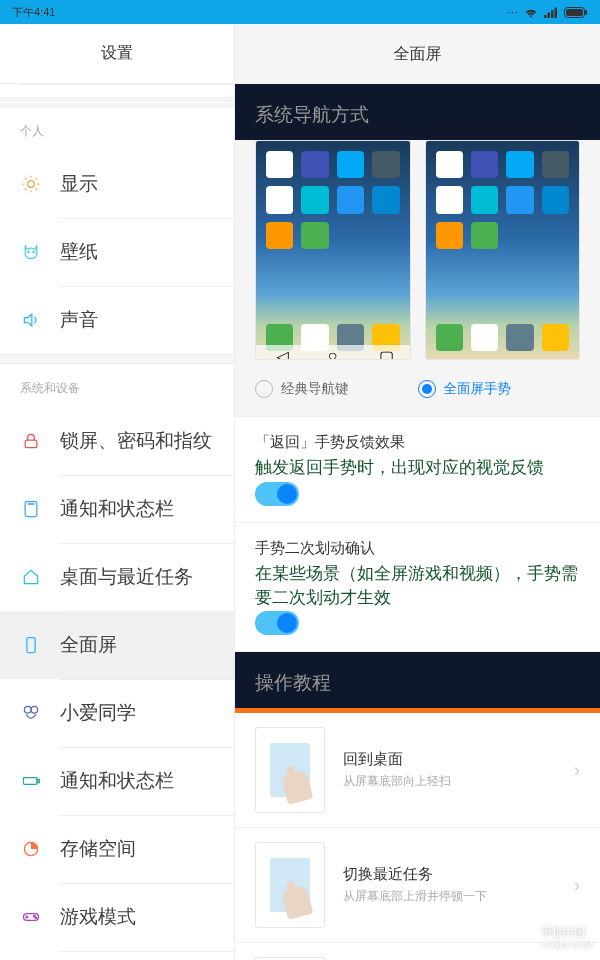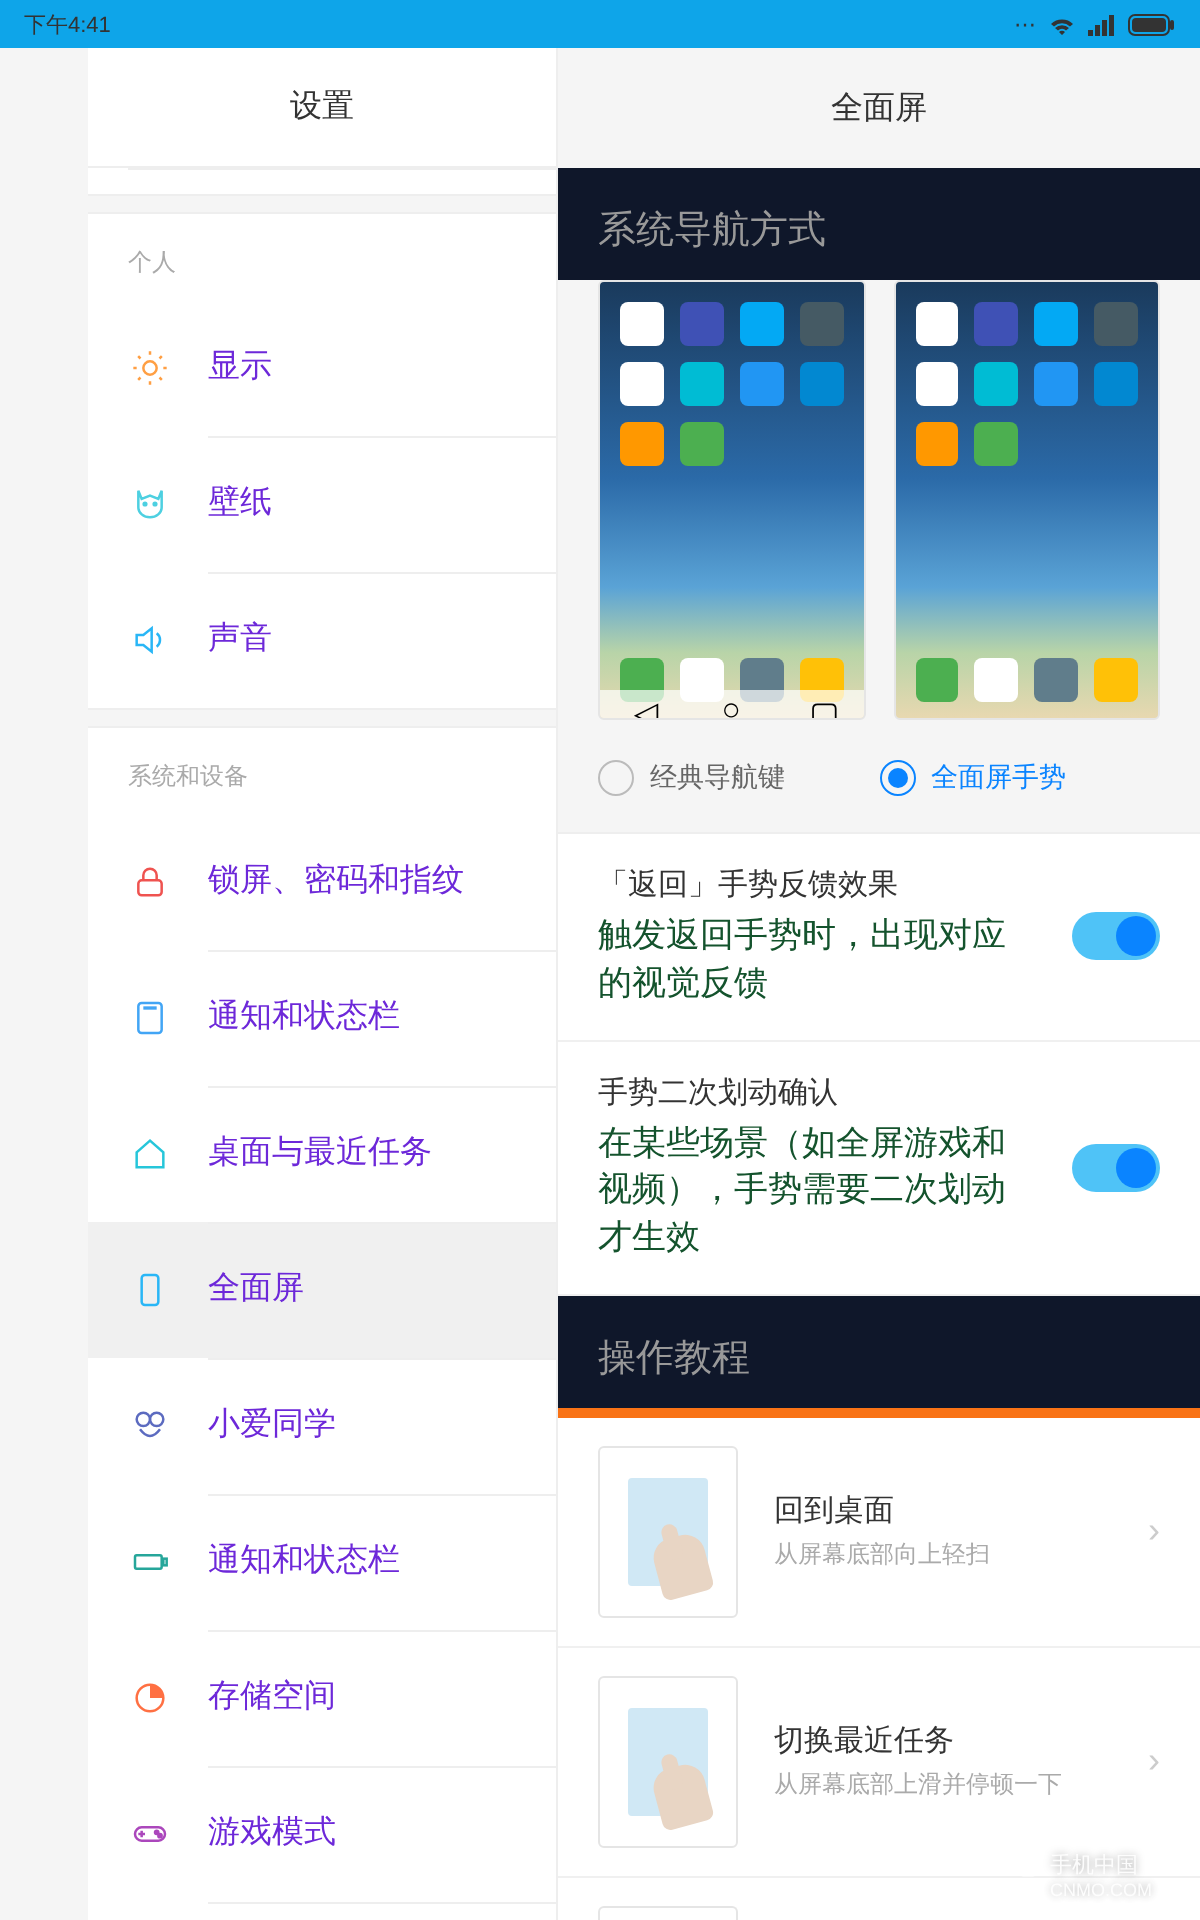--- a/index.html
+++ b/index.html
@@ -1,65 +1,65 @@
 <!DOCTYPE html>
 <html><head>
 <meta charset="utf-8">
 <style>
   * { box-sizing: border-box; margin: 0; padding: 0; }
   body { width: 600px; height: 960px; font-family: -apple-system, "Helvetica Neue", Arial, sans-serif; background: #f5f5f5; overflow: hidden; position: relative; }
   .statusbar { height: 24px; display: flex; align-items: center; justify-content: space-between; padding: 0 12px; font-size: 11px; color: #333; background: #0ea5e9; }
   .status-icons { display: flex; align-items: center; gap: 6px; }
   .status-icons svg { display: block; }
-  .split { display: flex; height: 936px; margin-left: 44px; }
+  .split { display: flex; height: 936px; }
   .left { width: 235px; background: #fff; border-right: 1px solid #eee; overflow: hidden; }
   .right { flex: 1; background: #f5f5f5; overflow: hidden; }
   .pane-title { height: 60px; display: flex; align-items: center; justify-content: center; font-size: 16px; color: #333; background: #fff; border-bottom: 1px solid #eee; }
   .section-label { padding: 16px 20px 10px; font-size: 12px; color: #aaa; background: #fff; }
   .divider-thin { height: 1px; background: #eee; margin-left: 20px; }
   .section-gap { height: 10px; background: #f5f5f5; border-top: 1px solid #eee; border-bottom: 1px solid #eee; }
   .menu-item { height: 68px; display: flex; align-items: center; padding: 0 20px; background: #fff; cursor: pointer; position: relative; }
   .menu-item.selected { background: #f0f0f0; }
   .menu-item .icon-wrap { width: 22px; height: 22px; margin-right: 18px; display: flex; align-items: center; justify-content: center; }
-  .menu-item .label { font-size: 16px; color: #6d28d9; line-height: 1.35; }
+  .menu-item .label { font-size: 19px; color: #404040; line-height: 1.35; }
   .menu-item + .menu-item::before { content: ""; position: absolute; top: 0; left: 60px; right: 0; height: 1px; background: #eee; }
   
   .right-scroll { height: 100%; }
   .section-header { padding: 18px 20px 12px; font-size: 19px; color: #999; background: #0f172a; }
   .preview-row { display: flex; gap: 14px; padding: 0 20px 10px; background: #f5f5f5; }
   .preview { flex: 1; }
   .preview-img { width: 100%; height: 220px; border: 1px solid #e5e5e5; border-radius: 3px; background: linear-gradient(to bottom, #1a3a5c 0%, #2b6aa8 45%, #5aa3d6 70%, #b8d4a8 85%, #e8d8b0 100%); position: relative; overflow: hidden; }
   .preview-icons { position: absolute; top: 10px; left: 10px; right: 10px; display: grid; grid-template-columns: repeat(4, 1fr); gap: 8px; }
   .app-icon { width: 100%; aspect-ratio: 1; border-radius: 4px; }
   .preview-dock { position: absolute; bottom: 8px; left: 10px; right: 10px; display: grid; grid-template-columns: repeat(4, 1fr); gap: 8px; }
   .preview-navbar { position: absolute; bottom: 0; left: 0; right: 0; height: 14px; background: rgba(255,255,255,0.7); display: flex; justify-content: space-around; align-items: center; }
   .preview-navbar span { width: 10px; height: 10px; }
   .radio-row { display: flex; padding: 10px 20px 18px; background: #f5f5f5; }
   .radio-opt { flex: 1; display: flex; align-items: center; gap: 8px; cursor: pointer; }
   .radio-opt .dot { width: 18px; height: 18px; border-radius: 50%; border: 1.5px solid #bbb; position: relative; }
   .radio-opt.active .dot { border-color: #0a84ff; }
   .radio-opt.active .dot::after { content: ""; position: absolute; inset: 3px; border-radius: 50%; background: #0a84ff; }
   .radio-opt .rlabel { font-size: 13.5px; color: #666; }
   .radio-opt.active .rlabel { color: #0a84ff; }
-  .setting-row { background: #fff; padding: 16px 20px; display: flex; align-items: center; gap: 22px; border-bottom: 1px solid #f0f0f0; }
+  .setting-row { background: #fff; padding: 16px 20px; display: flex; gap: 2px; border-bottom: 1px solid #f0f0f0; flex-direction: column; }
   .setting-text { flex: 1; }
   .setting-title { font-size: 15px; color: #333; margin-bottom: 4px; }
   .setting-desc { font-size: 17px; color: #14532d; line-height: 1.4; }
   .toggle { width: 44px; height: 24px; border-radius: 12px; background: #4fc3f7; position: relative; flex-shrink: 0; cursor: pointer; }
   .toggle::after { content: ""; position: absolute; right: 2px; top: 2px; width: 20px; height: 20px; border-radius: 50%; background: #0a84ff; }
   .tutorial-row { background: #fff; padding: 14px 20px; display: flex; align-items: center; gap: 18px; border-bottom: 1px solid #f0f0f0; cursor: pointer; }
   .tutorial-thumb { width: 70px; height: 86px; border: 1px solid #e5e5e5; border-radius: 3px; display: flex; align-items: center; justify-content: center; background: #fff; position: relative; flex-shrink: 0; }
   .thumb-screen { width: 40px; height: 54px; background: #d0e8f5; border-radius: 2px; }
   .thumb-hand { position: absolute; right: 14px; bottom: 10px; width: 26px; height: 30px; background: #e8d5c4; border-radius: 10px 10px 4px 4px; transform: rotate(-15deg); }
   .thumb-finger { position: absolute; right: 28px; bottom: 28px; width: 8px; height: 18px; background: #e8d5c4; border-radius: 4px; transform: rotate(-15deg); }
   .tutorial-text { flex: 1; }
   .tutorial-title { font-size: 15px; color: #333; margin-bottom: 4px; }
   .tutorial-desc { font-size: 12px; color: #aaa; }
   .chevron { color: #ccc; font-size: 18px; }
-  .watermark { position: absolute; right: 24px; bottom: 10px; font-size: 11px; color: rgba(255,255,255,0.9); text-shadow: 0 0 4px rgba(0,0,0,0.4); display: flex; gap: 4px; }
+  .watermark { position: absolute; right: 8px; bottom: 10px; font-size: 11px; color: rgba(255,255,255,0.9); text-shadow: 0 0 4px rgba(0,0,0,0.4); display: flex; gap: 4px; }
   .watermark-sub { font-size: 9px; opacity: 0.85; }
 </style>
 </head>
 <body>
 
 <div class="statusbar">
   <span>下午4:41</span>
   <div class="status-icons">
     <span>⋯</span>
     <svg width="14" height="11" viewBox="0 0 14 11">

